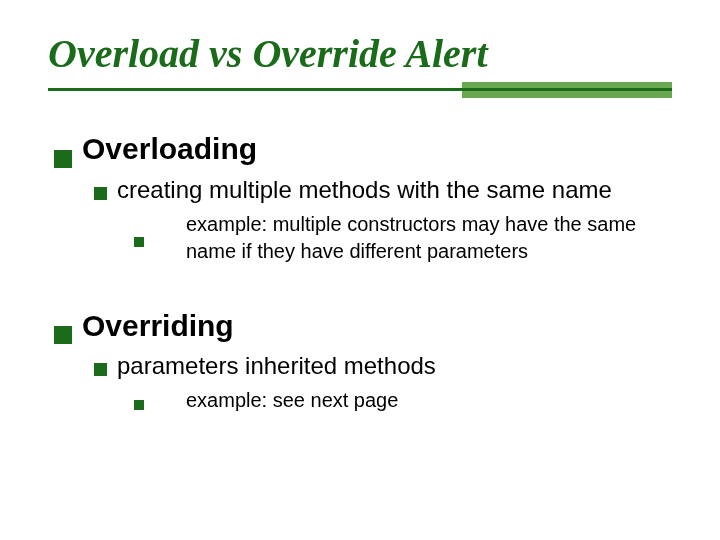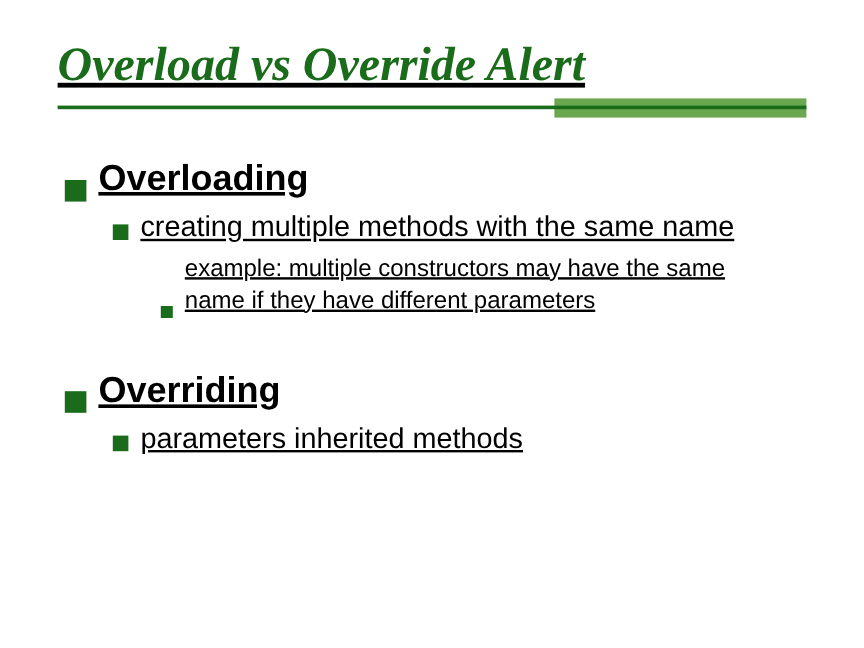--- a/index.html
+++ b/index.html
@@ -10,21 +10,20 @@
     background: #ffffff;
     font-family: Arial, Helvetica, sans-serif;
     color: #000;
   }
   .slide {
     position: relative;
     width: 720px;
     height: 458px;
     box-sizing: border-box;
     padding: 32px 48px 0 48px;
-    text-decoration: underline;
   }
   .title {
     font-family: "Times New Roman", Times, serif;
     font-style: italic;
     font-weight: bold;
     font-size: 40px;
     color: #1a6b1a;
     margin: 0 0 6px 0;
     line-height: 1.1;
   }
@@ -85,22 +84,23 @@
     margin-right: 10px;
   }
   .lvl2 .text {
     font-size: 24px;
     color: #000;
     line-height: 1.3;
   }
   .lvl3 {
     margin: 6px 0 12px 80px;
     display: flex;
-    align-items: flex-end;
+    align-items: center;
     max-width: 520px;
+    gap: 32px;
   }
   .lvl3 .bullet {
     width: 10px;
     height: 10px;
     background: #1a6b1a;
     flex: 0 0 10px;
     margin-top: 8px;
     margin-right: 10px;
   }
   .lvl3 .text {
@@ -142,15 +142,19 @@
     <div class="gap"></div>
 
     <div class="lvl1">
       <div class="bullet"></div>
       <div class="text">Overriding</div>
     </div>
     <div class="lvl2">
       <div class="bullet"></div>
       <div class="text">parameters inherited methods</div>
     </div>
+    <div class="lvl3">
+      <div class="bullet"></div>
+      <div class="text">example: see next page</div>
+    </div>
 
   </div>
 </div>
 
 </body></html>

